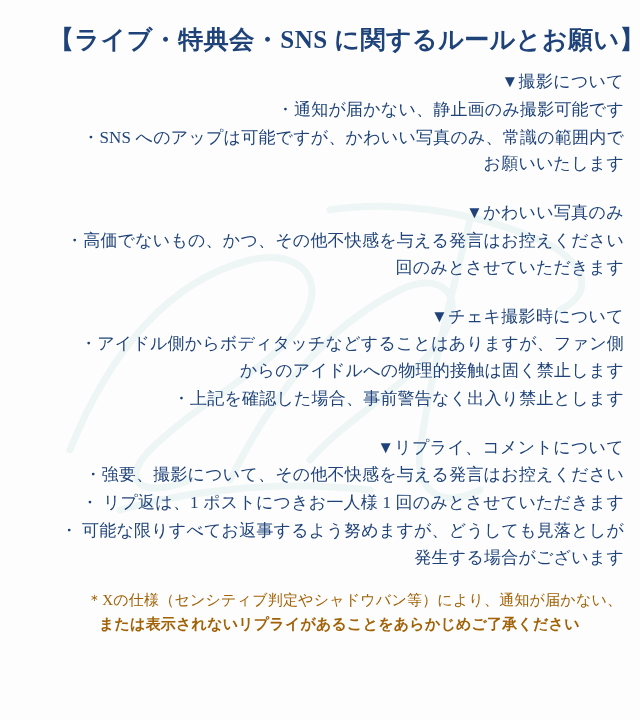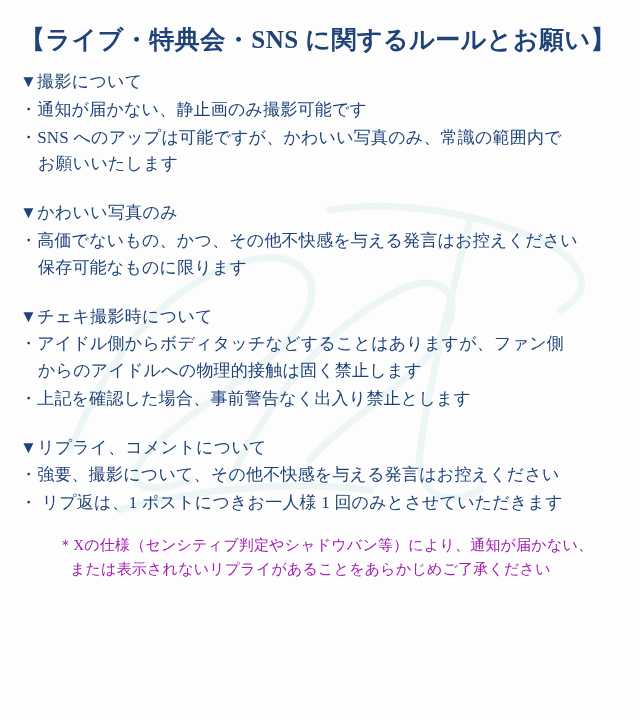--- a/index.html
+++ b/index.html
@@ -29,31 +29,33 @@
     top: 150px;
     width: 640px;
     height: 400px;
     pointer-events: none;
     opacity: 0.30;
   }
   .content {
     position: relative;
     z-index: 2;
     padding: 18px 16px 10px 18px;
+    margin-left: 29px;
   }
   .doc-title {
     font-size: 25px;
     line-height: 1.25;
     letter-spacing: 0.5px;
     color: #1f4379;
     margin: 6px 0 14px 2px;
     white-space: nowrap;
   }
   .section {
     margin-bottom: 16px;
+    text-align: right;
   }
   .section-heading {
     font-size: 17px;
     line-height: 1.5;
     color: #1f4379;
     margin: 0 0 2px 2px;
     letter-spacing: 0.3px;
   }
   .bullet-line {
     font-size: 17px;
@@ -66,26 +68,27 @@
   }
   .bullet-line .cont {
     display: block;
     padding-left: 18px;
   }
   .note {
     margin-top: 10px;
     padding-left: 40px;
     font-size: 15px;
     line-height: 1.62;
-    color: #a21caf;
+    color: #a16207;
     letter-spacing: 0.2px;
   }
   .note .cont {
     display: block;
     padding-left: 12px;
+    font-weight: bold;
   }
   .spacer-sm { height: 6px; }
 </style>
 </head>
 <body>
 
 <div class="page">
 
   <svg class="watermark" viewBox="0 0 640 400" xmlns="http://www.w3.org/2000/svg" aria-hidden="true">
     <g fill="none" stroke="#cfe3e4" stroke-width="7" stroke-linecap="round" stroke-linejoin="round">
@@ -111,21 +114,21 @@
         <span class="cont">お願いいたします</span>
       </div>
     </div>
 
     <div class="spacer-sm"></div>
 
     <div class="section">
       <div class="section-heading">▼かわいい写真のみ</div>
       <div class="bullet-line">
         <span>・高価でないもの、かつ、その他不快感を与える発言はお控えください</span>
-        <span class="cont">保存可能なものに限ります</span>
+        <span class="cont">回のみとさせていただきます</span>
       </div>
     </div>
 
     <div class="spacer-sm"></div>
 
     <div class="section">
       <div class="section-heading">▼チェキ撮影時について</div>
       <div class="bullet-line">
         <span>・アイドル側からボディタッチなどすることはありますが、ファン側</span>
         <span class="cont">からのアイドルへの物理的接触は固く禁止します</span>
@@ -138,20 +141,24 @@
     <div class="spacer-sm"></div>
 
     <div class="section">
       <div class="section-heading">▼リプライ、コメントについて</div>
       <div class="bullet-line">
         <span>・強要、撮影について、その他不快感を与える発言はお控えください</span>
       </div>
       <div class="bullet-line">
         <span>・ リプ返は、1 ポストにつきお一人様 1 回のみとさせていただきます</span>
       </div>
+      <div class="bullet-line">
+        <span>・ 可能な限りすべてお返事するよう努めますが、どうしても見落としが</span>
+        <span class="cont">発生する場合がございます</span>
+      </div>
     </div>
 
     <div class="note">
       <span>＊Xの仕様（センシティブ判定やシャドウバン等）により、通知が届かない、</span>
       <span class="cont">または表示されないリプライがあることをあらかじめご了承ください</span>
     </div>
 
   </div>
 </div>
 

